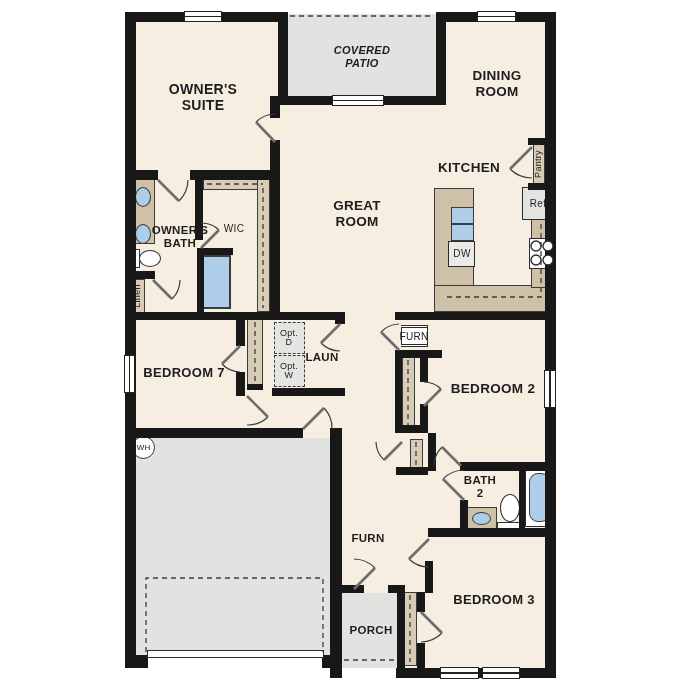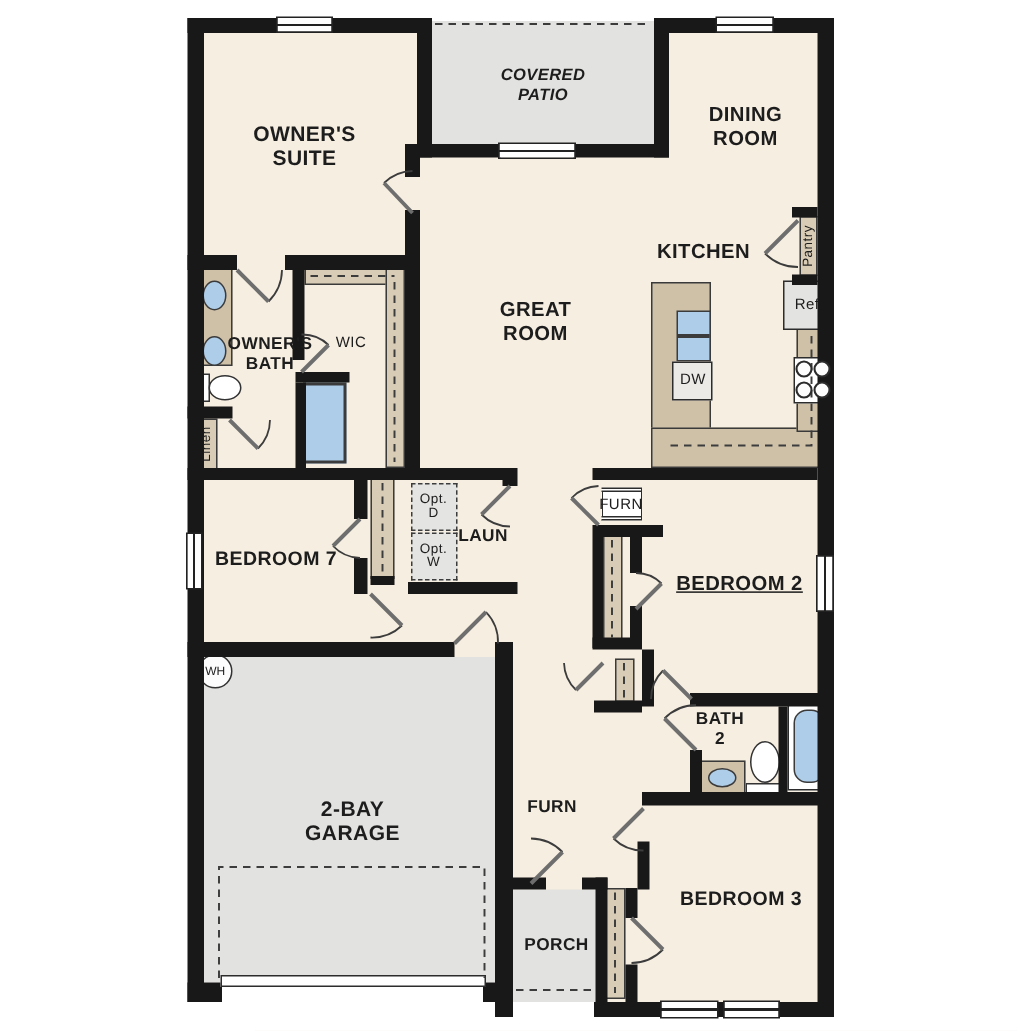--- a/index.html
+++ b/index.html
@@ -225,22 +225,20 @@
   <div class="lbl tiny rot" style="left:539px;top:164px;">Pantry</div>
   <div class="lbl sm" style="left:538px;top:204px;">Ref</div>
   <div class="lbl sm" style="left:462px;top:254px;">DW</div>
   <div class="lbl big" style="left:184px;top:373px;font-size:13px;">BEDROOM 7</div>
   <div class="lbl tiny" style="left:289px;top:338px;">Opt.
 D</div>
   <div class="lbl tiny" style="left:289px;top:371px;">Opt.
 W</div>
   <div class="lbl med" style="left:322px;top:358px;">LAUN</div>
   <div class="lbl sm" style="left:414px;top:337px;">FURN</div>
-  <div class="lbl big" style="left:493px;top:389px;text-decoration:underline;">BEDROOM 2</div>
+  <div class="lbl big" style="left:493px;top:389px;">BEDROOM 2</div>
   <div class="lbl med" style="left:480px;top:487px;">BATH
 2</div>
-  <div class="lbl big" style="left:235px;top:547px;font-size:14px;">2-BAY
-GARAGE</div>
   <div class="lbl med" style="left:368px;top:539px;">FURN</div>
   <div class="lbl med" style="left:371px;top:631px;">PORCH</div>
   <div class="lbl big" style="left:494px;top:600px;font-size:13px;text-align:center;">BEDROOM 3</div>
 
 </div>
 
 </body></html>

